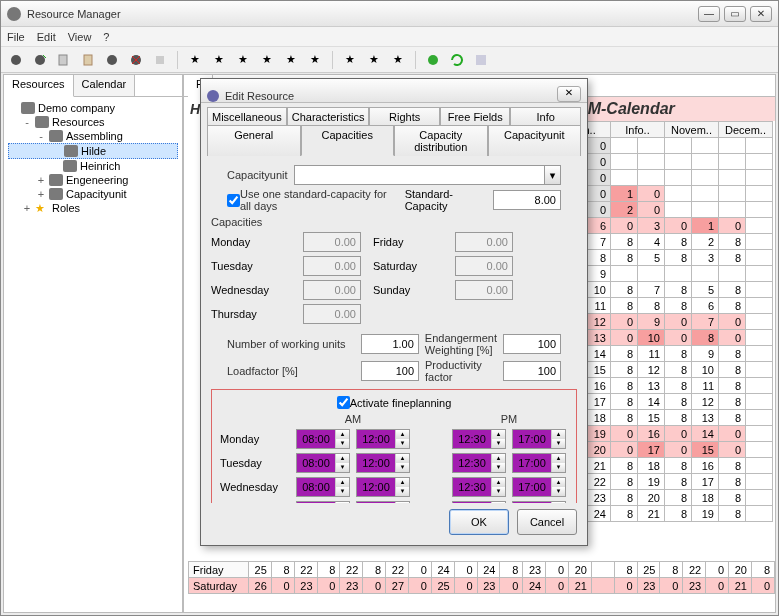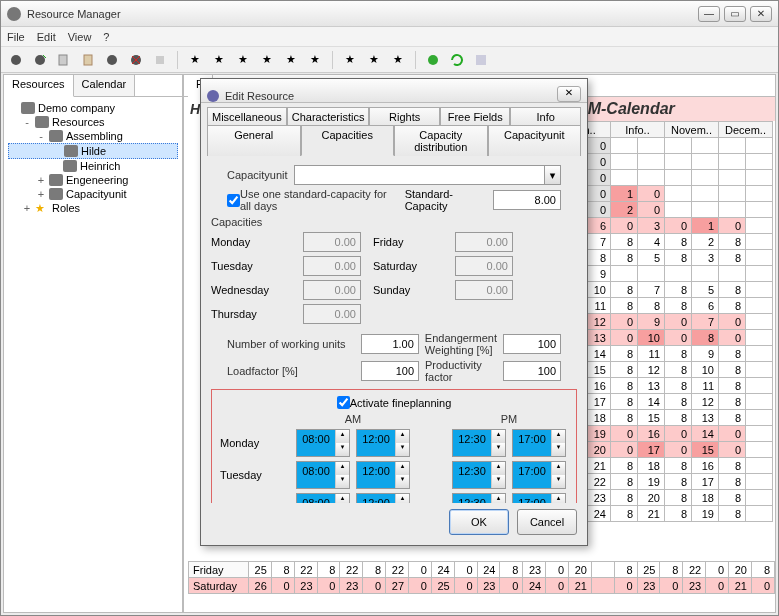--- a/index.html
+++ b/index.html
@@ -81,21 +81,21 @@
   .num-input[disabled]{ background:#f0f0f0; color:#888; }
 
   .caps-grid { display:grid; grid-template-columns:80px 58px 70px 58px; gap:4px 12px; margin:4px 0 8px 0; align-items:center; }
 
   .section-title { color:#333; margin:4px 0; }
 
   .fineplan { border:1px solid #d66; padding:6px 8px; margin-top:6px; }
   .fineplan .hdr { display:flex; justify-content:center; margin-bottom:4px; }
   .fp-cols { display:grid; grid-template-columns:70px 54px 54px 30px 54px 54px; gap:4px 6px; align-items:center; }
   .fp-cols .col-h { text-align:center; color:#333; }
-  .time-spin { display:flex; width:54px; height:28px; border:1px solid #999; background:#0ea5e9; }
+  .time-spin { display:flex; width:54px; height:20px; border:1px solid #999; background:#a21caf; }
   .time-spin .v { flex:1; text-align:center; line-height:18px; }
   .time-spin .sp { width:14px; border-left:1px solid #ccc; display:flex; flex-direction:column; }
   .time-spin .sp div{ flex:1; font-size:7px; text-align:center; line-height:7px; background:linear-gradient(#fff,#ddd); }
 
   .dlg-buttons { display:flex; justify-content:flex-end; gap:8px; padding:6px 10px 10px 10px; }
   .btn { min-width:60px; height:26px; border:1px solid #888; background:linear-gradient(#fdfdfd,#e2e2e2); border-radius:3px; }
   .btn.primary { border:1px solid #4a7ab8; box-shadow:0 0 0 1px #bcd6f6 inset; }
 
   .row-label { text-align:left; }
 </style>

